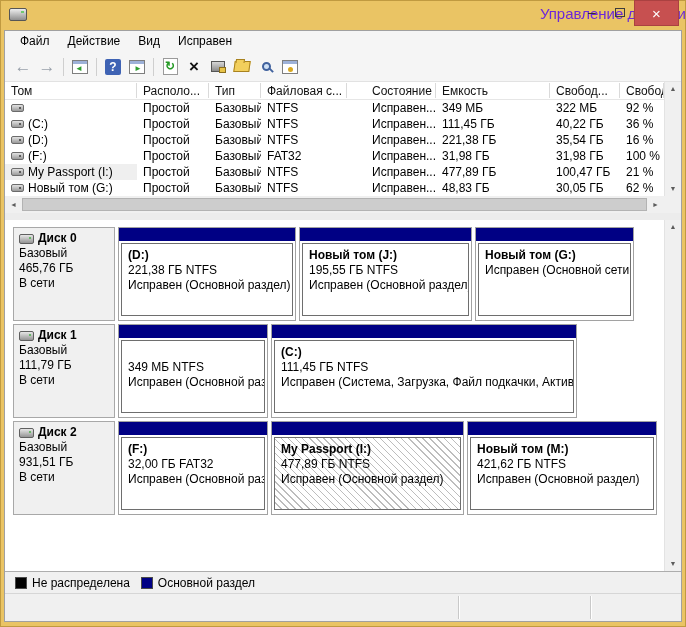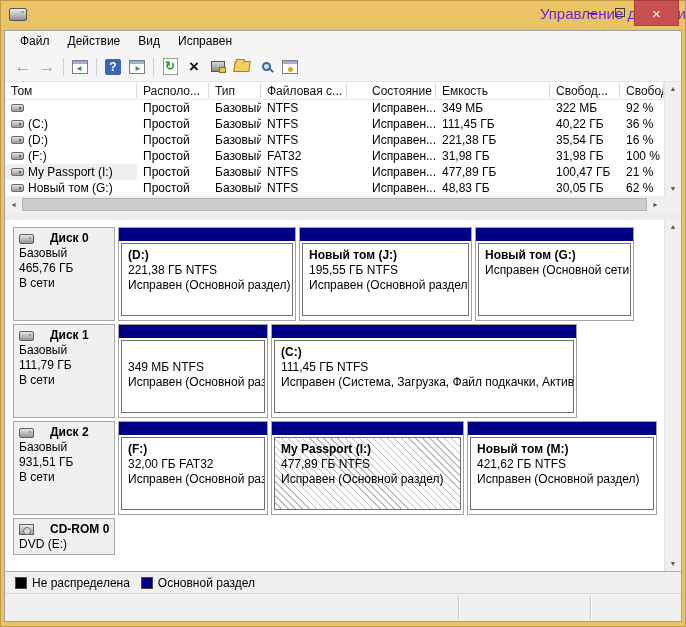--- a/index.html
+++ b/index.html
@@ -73,21 +73,21 @@
 
   .splitter { height:7px; background:#ececec; }
 
   
   .disk-pane { position:relative; flex:1; background:#fff; overflow:hidden; }
   .disk-rows { position:absolute; left:0; right:17px; top:0; bottom:22px; padding-top:7px; overflow:hidden; }
   .drow { display:flex; margin:0 0 3px 8px; height:94px; }
   .drow.cdrom { height:37px; }
   .dlabel { width:102px; min-width:102px; background:#f0f0f0; border:1px solid #a8a8a8; padding:3px 4px 0 5px;
             font-size:12px; line-height:15px; color:#000; }
-  .dname { font-weight:bold; display:flex; align-items:center; gap:16px; white-space:nowrap; overflow:hidden; }
+  .dname { font-weight:bold; display:flex; align-items:center; gap:4px; white-space:nowrap; overflow:hidden; }
   .dline { white-space:nowrap; overflow:hidden; }
   .disk-ic { width:15px; height:10px; min-width:15px; background:linear-gradient(#e6e6e6,#949494);
              border:1px solid #5f5f5f; border-radius:2px; position:relative; display:inline-block; }
   .disk-ic::after { content:""; position:absolute; right:2px; top:2px; width:2px; height:2px; background:#67b867; }
   .cd-ic { width:15px; height:11px; min-width:15px; background:linear-gradient(#e9e9e9,#9d9d9d);
            border:1px solid #5f5f5f; position:relative; display:inline-block; }
   .cd-ic::after { content:""; position:absolute; left:3px; top:2px; width:6px; height:6px; border-radius:50%;
                   background:#d8d8d8; border:1px solid #707070; }
   .dparts { display:flex; gap:3px; margin-left:3px; }
   .pcell { border:1px solid #a2a2a2; background:#fff; height:94px; }
@@ -388,29 +388,20 @@
               <div class="band"></div>
               <div class="pbody">
                 <div class="ptitle">Новый том (M:)</div>
                 <div class="pline">421,62 ГБ NTFS</div>
                 <div class="pline">Исправен (Основной раздел)</div>
               </div>
             </div>
           </div>
         </div>
 
-        <div class="drow cdrom">
-          <div class="dlabel">
-            <div class="dname">
-                <span class="cd-ic"></span>
-                <span>CD-ROM 0</span>
-              </div>
-            <div class="dline">DVD (E:)</div>
-          </div>
-        </div>
 
       </div>
 
       <div class="vscroll2">
         <span class="sarrow">▲</span>
         <span class="sarrow">▼</span>
       </div>
 
       <div class="legend">
         <span class="lg">

